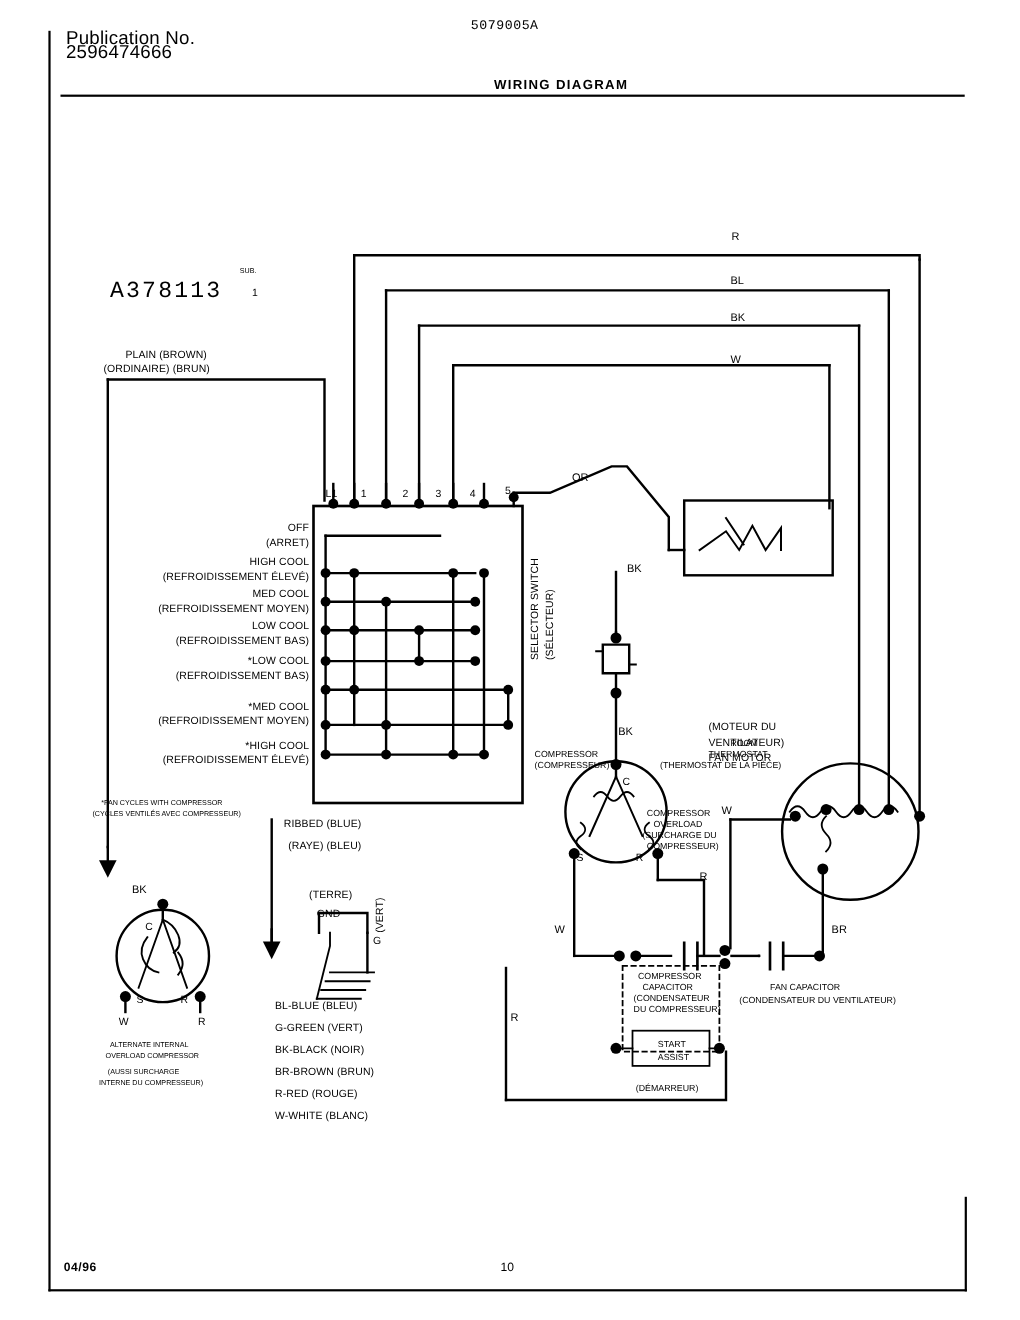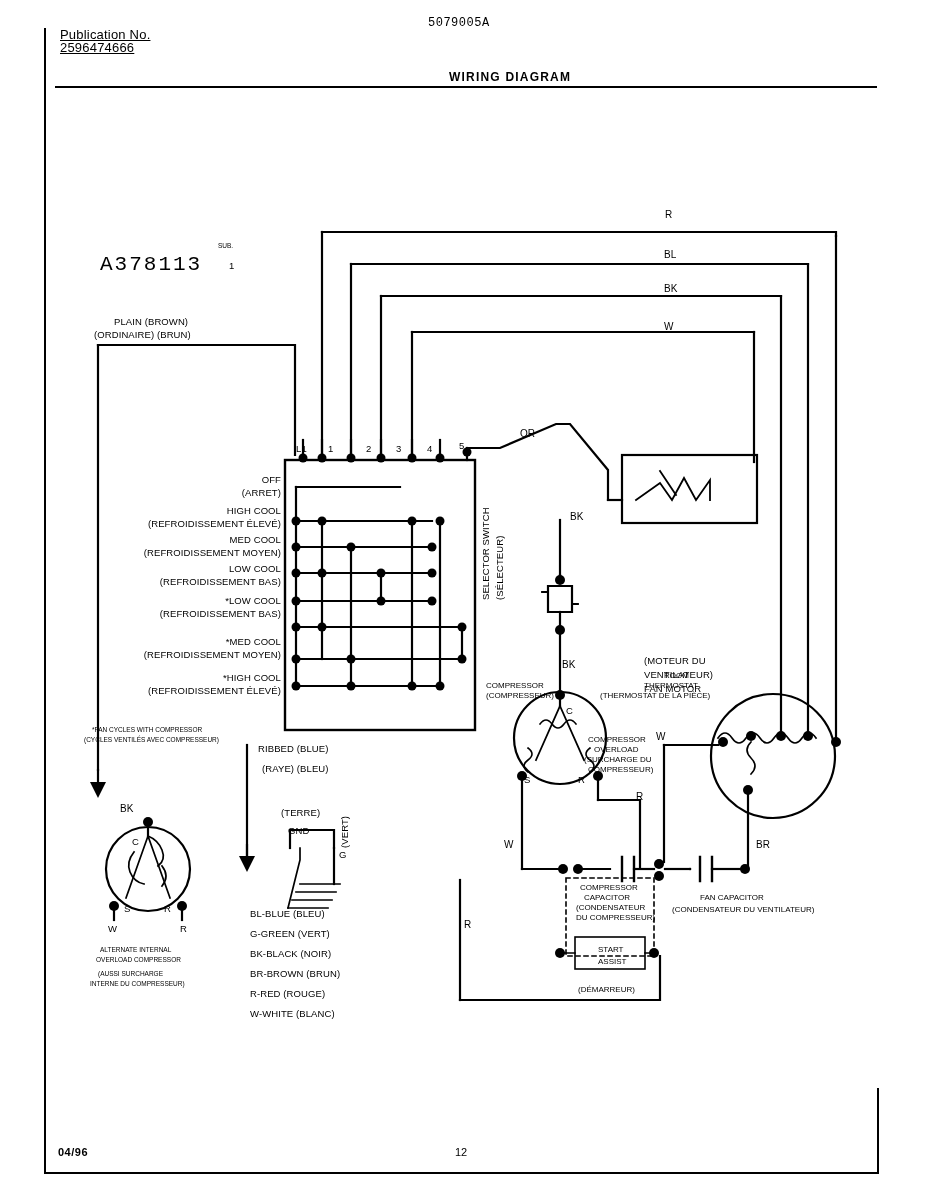--- a/index.html
+++ b/index.html
@@ -1,18 +1,18 @@
 <!DOCTYPE html>
 <html><head>
 <meta charset="utf-8">
 <style>
   html,body{margin:0;padding:0;background:#ffffff;}
   body{width:927px;height:1200px;position:relative;font-family:"Liberation Sans",sans-serif;color:#000;}
   .page{position:absolute;left:0;top:0;width:927px;height:1200px;overflow:hidden;}
-  .hdr-pub{position:absolute;left:60px;top:28px;font-size:13px;line-height:13px;letter-spacing:.2px;text-decoration:underline;}
+  .hdr-pub{position:absolute;left:60px;top:28px;font-size:17px;line-height:13px;letter-spacing:.2px;}
   .hdr-num{position:absolute;left:428px;top:16px;font-size:12px;letter-spacing:.5px;font-family:Liberation Mono, monospace;}
   .hdr-title{position:absolute;left:405px;top:70px;font-size:12px;letter-spacing:1.2px;font-weight:bold;margin-left:44px;}
   .rule{position:absolute;left:55px;top:86px;width:822px;height:2px;background:#000;}
   .footer-date{position:absolute;left:58px;top:1146px;font-size:11px;letter-spacing:.5px;font-weight:bold;}
   .footer-page{position:absolute;left:455px;top:1146px;font-size:11px;}
   .frame-left{position:absolute;left:44px;top:28px;width:2px;height:1146px;background:#000;}
   .frame-bottom{position:absolute;left:44px;top:1172px;width:835px;height:2px;background:#000;}
   .frame-right{position:absolute;left:877px;top:1088px;width:2px;height:86px;background:#000;}
   svg{position:absolute;left:0;top:0;}
   text{font-family:"Liberation Sans",sans-serif;}
@@ -33,21 +33,21 @@
   </div>
   <div class="hdr-num">5079005A</div>
   <div class="hdr-title">WIRING DIAGRAM</div>
   <div class="rule"></div>
 
   <div class="frame-left"></div>
   <div class="frame-bottom"></div>
   <div class="frame-right"></div>
 
   <div class="footer-date">04/96</div>
-  <div class="footer-page">12</div>
+  <div class="footer-page">10</div>
 
   <svg width="927" height="1200" viewBox="0 0 927 1200">
     <g fill="none" stroke="#000" stroke-width="2.2" stroke-linecap="square">
 
       <path d="M322 232 H836 V236"></path>
       <path d="M322 232 V455"></path>
       <path d="M836 236 V745"></path>
 
       <path d="M351 264 H808"></path>
       <path d="M351 264 V455"></path>

